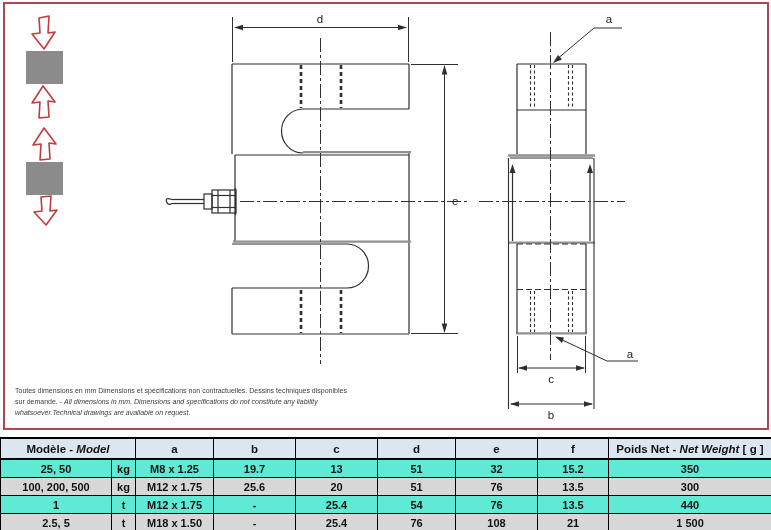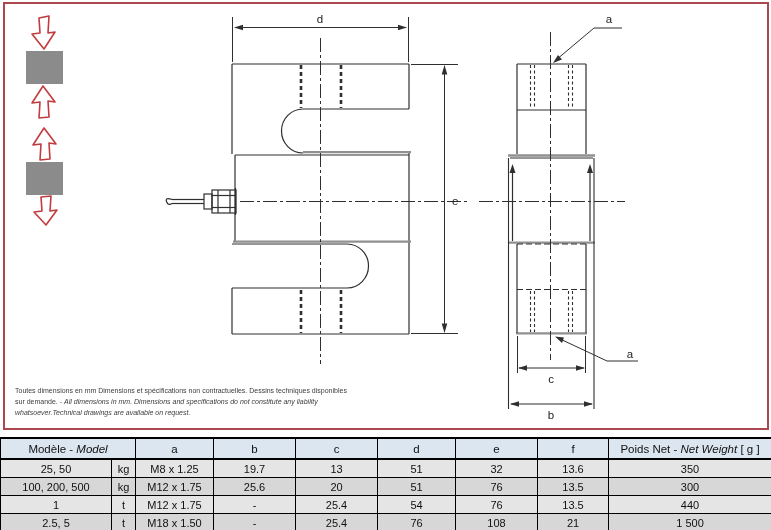--- a/index.html
+++ b/index.html
@@ -25,27 +25,27 @@
   #disclaimer .en{font-style:italic;}
 
   
   #spec-table{
     position:absolute;left:0;top:437px;width:771px;
     border-collapse:collapse;table-layout:fixed;
     font-size:11px;color:#111;
   }
   #spec-table td,#spec-table th{
     border:1px solid #000;text-align:center;vertical-align:middle;
-    padding:0 2px;overflow:hidden;white-space:nowrap;font-weight:normal;
+    padding:0 2px;overflow:hidden;white-space:nowrap;font-weight:bold;
   }
   #spec-table thead th{
     background:#dce6f0;height:19px;border-top:2px solid #000;border-bottom:2px solid #000;
     font-size:11.5px;
   }
-  #spec-table tbody td{height:17px;background:#e5e5e5;}
+  #spec-table tbody td{height:17px;background:#5eead4;}
   #spec-table tr.shaded td{background:#d7d7d7;text-align:center;}
   .it{font-style:italic;}
 </style>
 </head>
 <body>
 
 <div id="page">
 
   <div id="drawing-panel">
 
@@ -237,21 +237,21 @@
     </thead>
     <tbody>
       <tr>
         <td>25, 50</td>
         <td>kg</td>
         <td>M8 x 1.25</td>
         <td>19.7</td>
         <td>13</td>
         <td>51</td>
         <td>32</td>
-        <td>13.6</td>
+        <td>15.2</td>
         <td>350</td>
       </tr>
       <tr class="shaded">
         <td>100, 200, 500</td>
         <td>kg</td>
         <td>M12 x 1.75</td>
         <td>25.6</td>
         <td>20</td>
         <td>51</td>
         <td>76</td>

